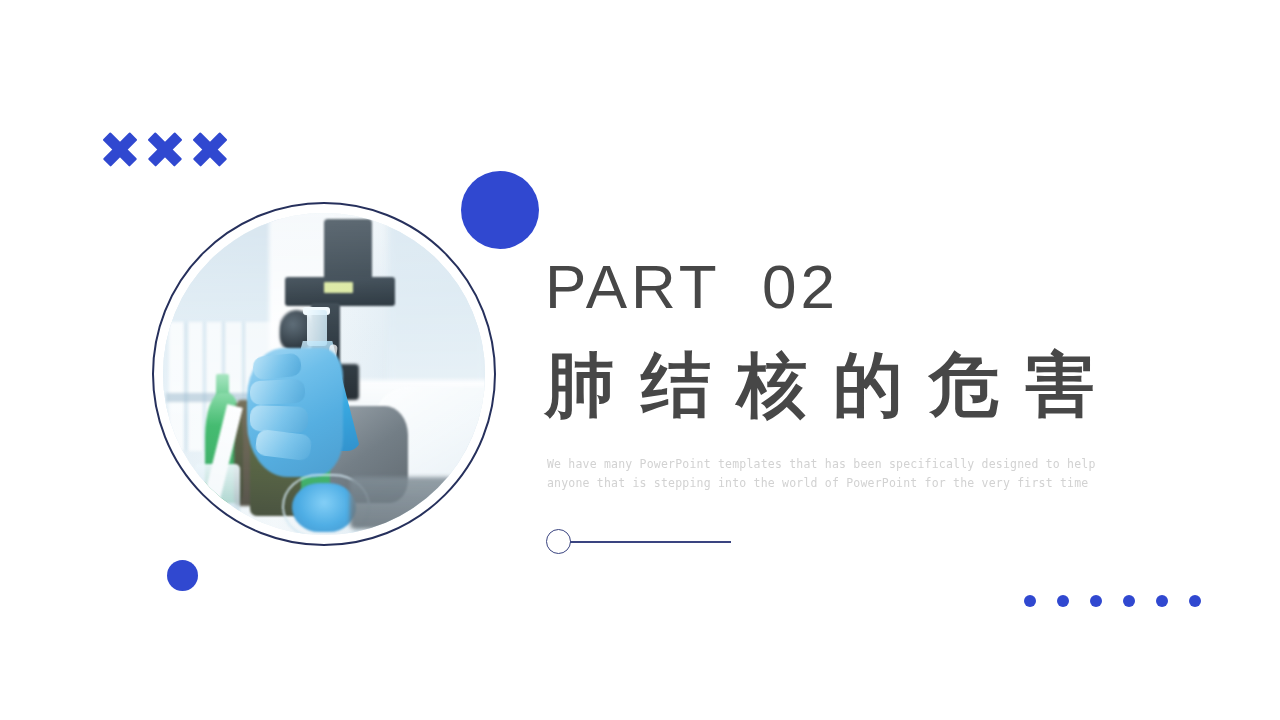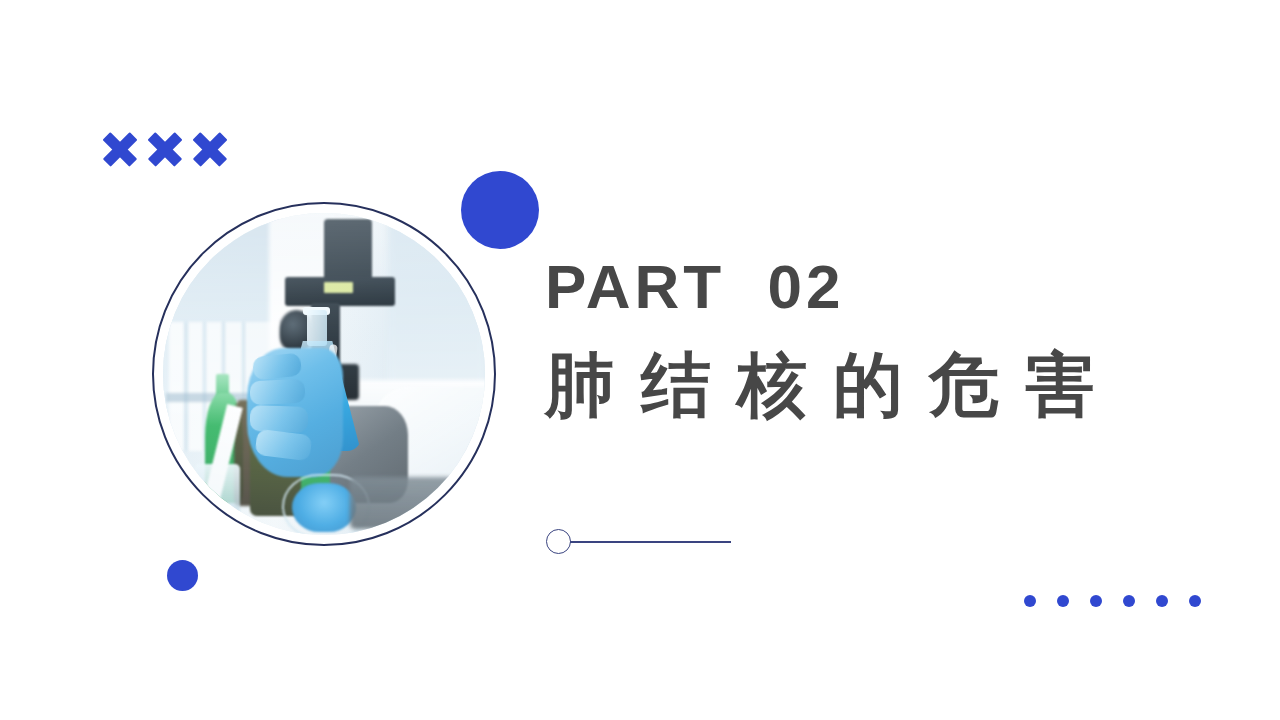--- a/index.html
+++ b/index.html
@@ -305,21 +305,21 @@
     background: linear-gradient(160deg, rgba(255,255,255,0.22) 0%, rgba(235,246,252,0.10) 45%, rgba(255,255,255,0.18) 100%);
     pointer-events: none;
   }
 
   
   .part-label {
     position: absolute;
     left: 545px;
     top: 256px;
     font-size: 62px;
-    font-weight: bold;
+    font-weight: normal;
     color: #474747;
     letter-spacing: 4px;
     line-height: 1;
     white-space: pre;
   }
   .zh-title {
     position: absolute;
     left: 545px;
     top: 347px;
     font-size: 70px;
@@ -444,20 +444,24 @@
       <div class="p-tray"></div>
 
       <div class="photo-haze"></div>
     </div>
   </div>
 
   <div class="part-label">PART  02</div>
 
   <div class="zh-title">肺结核的危害</div>
 
+  <div class="subtitle">
+    <div>We have many PowerPoint templates that has been specifically designed to help</div>
+    <div>anyone that is stepping into the world of PowerPoint for the very first time</div>
+  </div>
 
   <div class="rule">
     <div class="rule-circle"></div>
     <div class="rule-line"></div>
   </div>
 
   <div class="dot-row">
     <div class="dot"></div>
     <div class="dot"></div>
     <div class="dot"></div>

